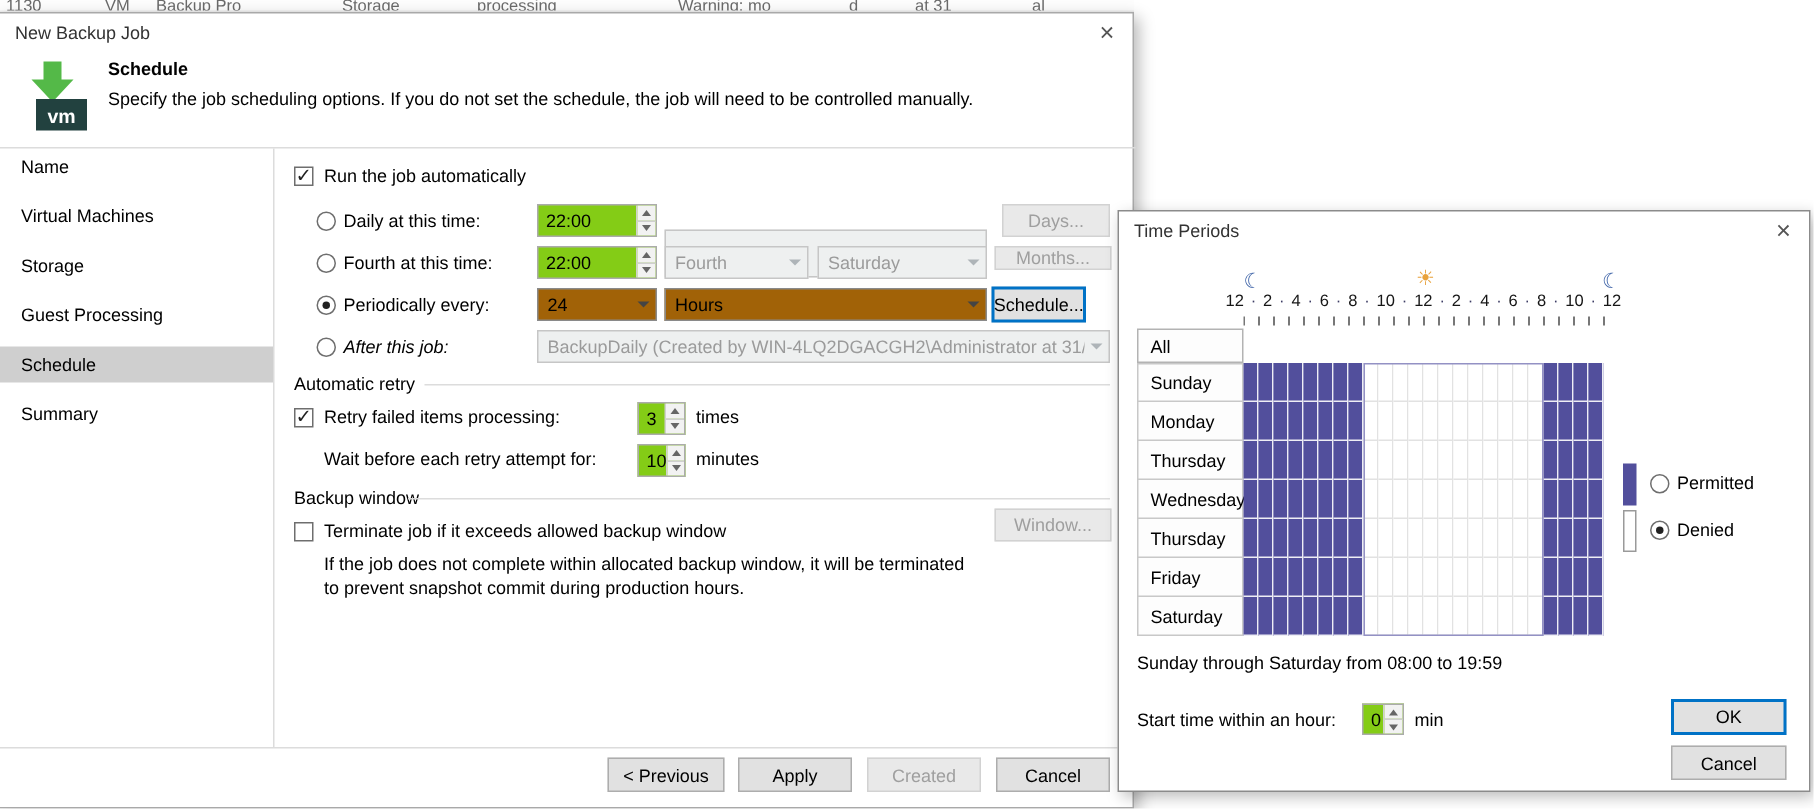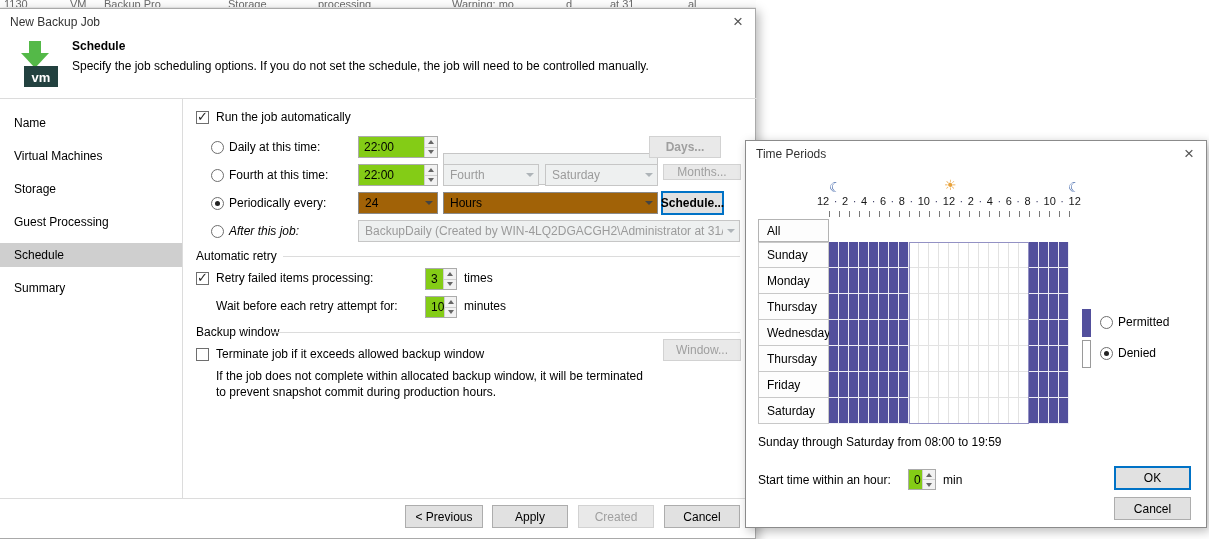--- a/index.html
+++ b/index.html
@@ -22,21 +22,21 @@
   
   .wizard { left:-1px; top:8px; width:757px; height:531px; z-index:2; }
   .wiz-header-title { position:absolute; left:72px; top:30px; font-weight:bold; }
   .wiz-header-sub { position:absolute; left:72px; top:50px; width:650px; }
   .hline { position:absolute; height:1px; background:#dcdcdc; }
   .vline { position:absolute; width:1px; background:#dcdcdc; }
   .logo { position:absolute; left:12px; top:30px; width:46px; height:50px; }
 
   .sidebar { position:absolute; left:0; top:90px; width:182px; height:407px; }
   .sb-item { height:24px; line-height:24px; padding-left:14px; margin-top:9px; }
-  .sb-item:first-child { margin-top:12px; }
+  .sb-item:first-child { margin-top:0; }
   .sb-item.sel { background:#cfcfcf; }
 
   .lbl { position:absolute; white-space:nowrap; }
   .cb { position:absolute; width:13px; height:13px; border:1px solid #6e6e6e; background:#fff; }
   .cb.checked::after { content:"\2713"; position:absolute; left:0px; top:-3px; font-size:13px; font-weight:bold; color:#1f1f1f; }
   .rb { position:absolute; width:13px; height:13px; border:1px solid #6e6e6e; border-radius:50%; background:#fff; }
   .rb.on::after { content:""; position:absolute; left:3px; top:3px; width:5px; height:5px; border-radius:50%; background:#222; }
 
   .btn { position:absolute; background:#e1e1e1; border:1px solid #adadad; text-align:center; display:flex; align-items:center; justify-content:center; cursor:default; }
   .btn.disabled { background:#e9e9e9; border-color:#d2d2d2; color:#9f9f9f; }
@@ -131,21 +131,21 @@
       <span class="spin-val">22:00</span>
       <span class="spin-btns">
           <span class="su"></span>
           <span class="sd"></span>
         </span>
     </div>
     <div class="combo disabled" style="left:443px;top:144px;width:215px;height:32px;">
       <span class="combo-val">Everyday</span>
       <span class="combo-arrow"></span>
     </div>
-    <div class="btn disabled" style="left:649px;top:127px;width:72px;height:22px;font-weight:bold;">Days...</div>
+    <div class="btn disabled" style="left:668px;top:127px;width:72px;height:22px;">Days...</div>
 
     <span class="rb" style="left:211px;top:160px;"></span>
     <span class="lbl" style="left:229px;top:159px;">Fourth at this time:</span>
     <div class="spin" style="left:358px;top:155px;width:80px;height:22px;">
       <span class="spin-val">22:00</span>
       <span class="spin-btns">
           <span class="su"></span>
           <span class="sd"></span>
         </span>
     </div>
@@ -162,21 +162,21 @@
     <span class="rb on" style="left:211px;top:188px;"></span>
     <span class="lbl" style="left:229px;top:187px;">Periodically every:</span>
     <div class="combo" style="left:358px;top:183px;width:80px;height:22px;">
       <span class="combo-val">24</span>
       <span class="combo-arrow"></span>
     </div>
     <div class="combo" style="left:443px;top:183px;width:215px;height:22px;">
       <span class="combo-val">Hours</span>
       <span class="combo-arrow"></span>
     </div>
-    <div class="btn primary" style="left:661px;top:182px;width:63px;height:24px;font-weight:bold;">Schedule...</div>
+    <div class="btn primary" style="left:661px;top:182px;width:63px;height:24px;">Schedule...</div>
 
     <span class="rb" style="left:211px;top:216px;"></span>
     <span class="lbl" style="left:229px;top:215px;font-style:italic;">After this job:</span>
     <div class="combo disabled" style="left:358px;top:211px;width:382px;height:22px;">
       <span class="combo-val">BackupDaily (Created by WIN-4LQ2DGACGH2\Administrator at 31/12</span>
       <span class="combo-arrow"></span>
     </div>
 
     <span class="lbl" style="left:196px;top:240px;">Automatic retry</span>
     <div class="hline" style="left:283px;top:247px;width:457px;"></div>

